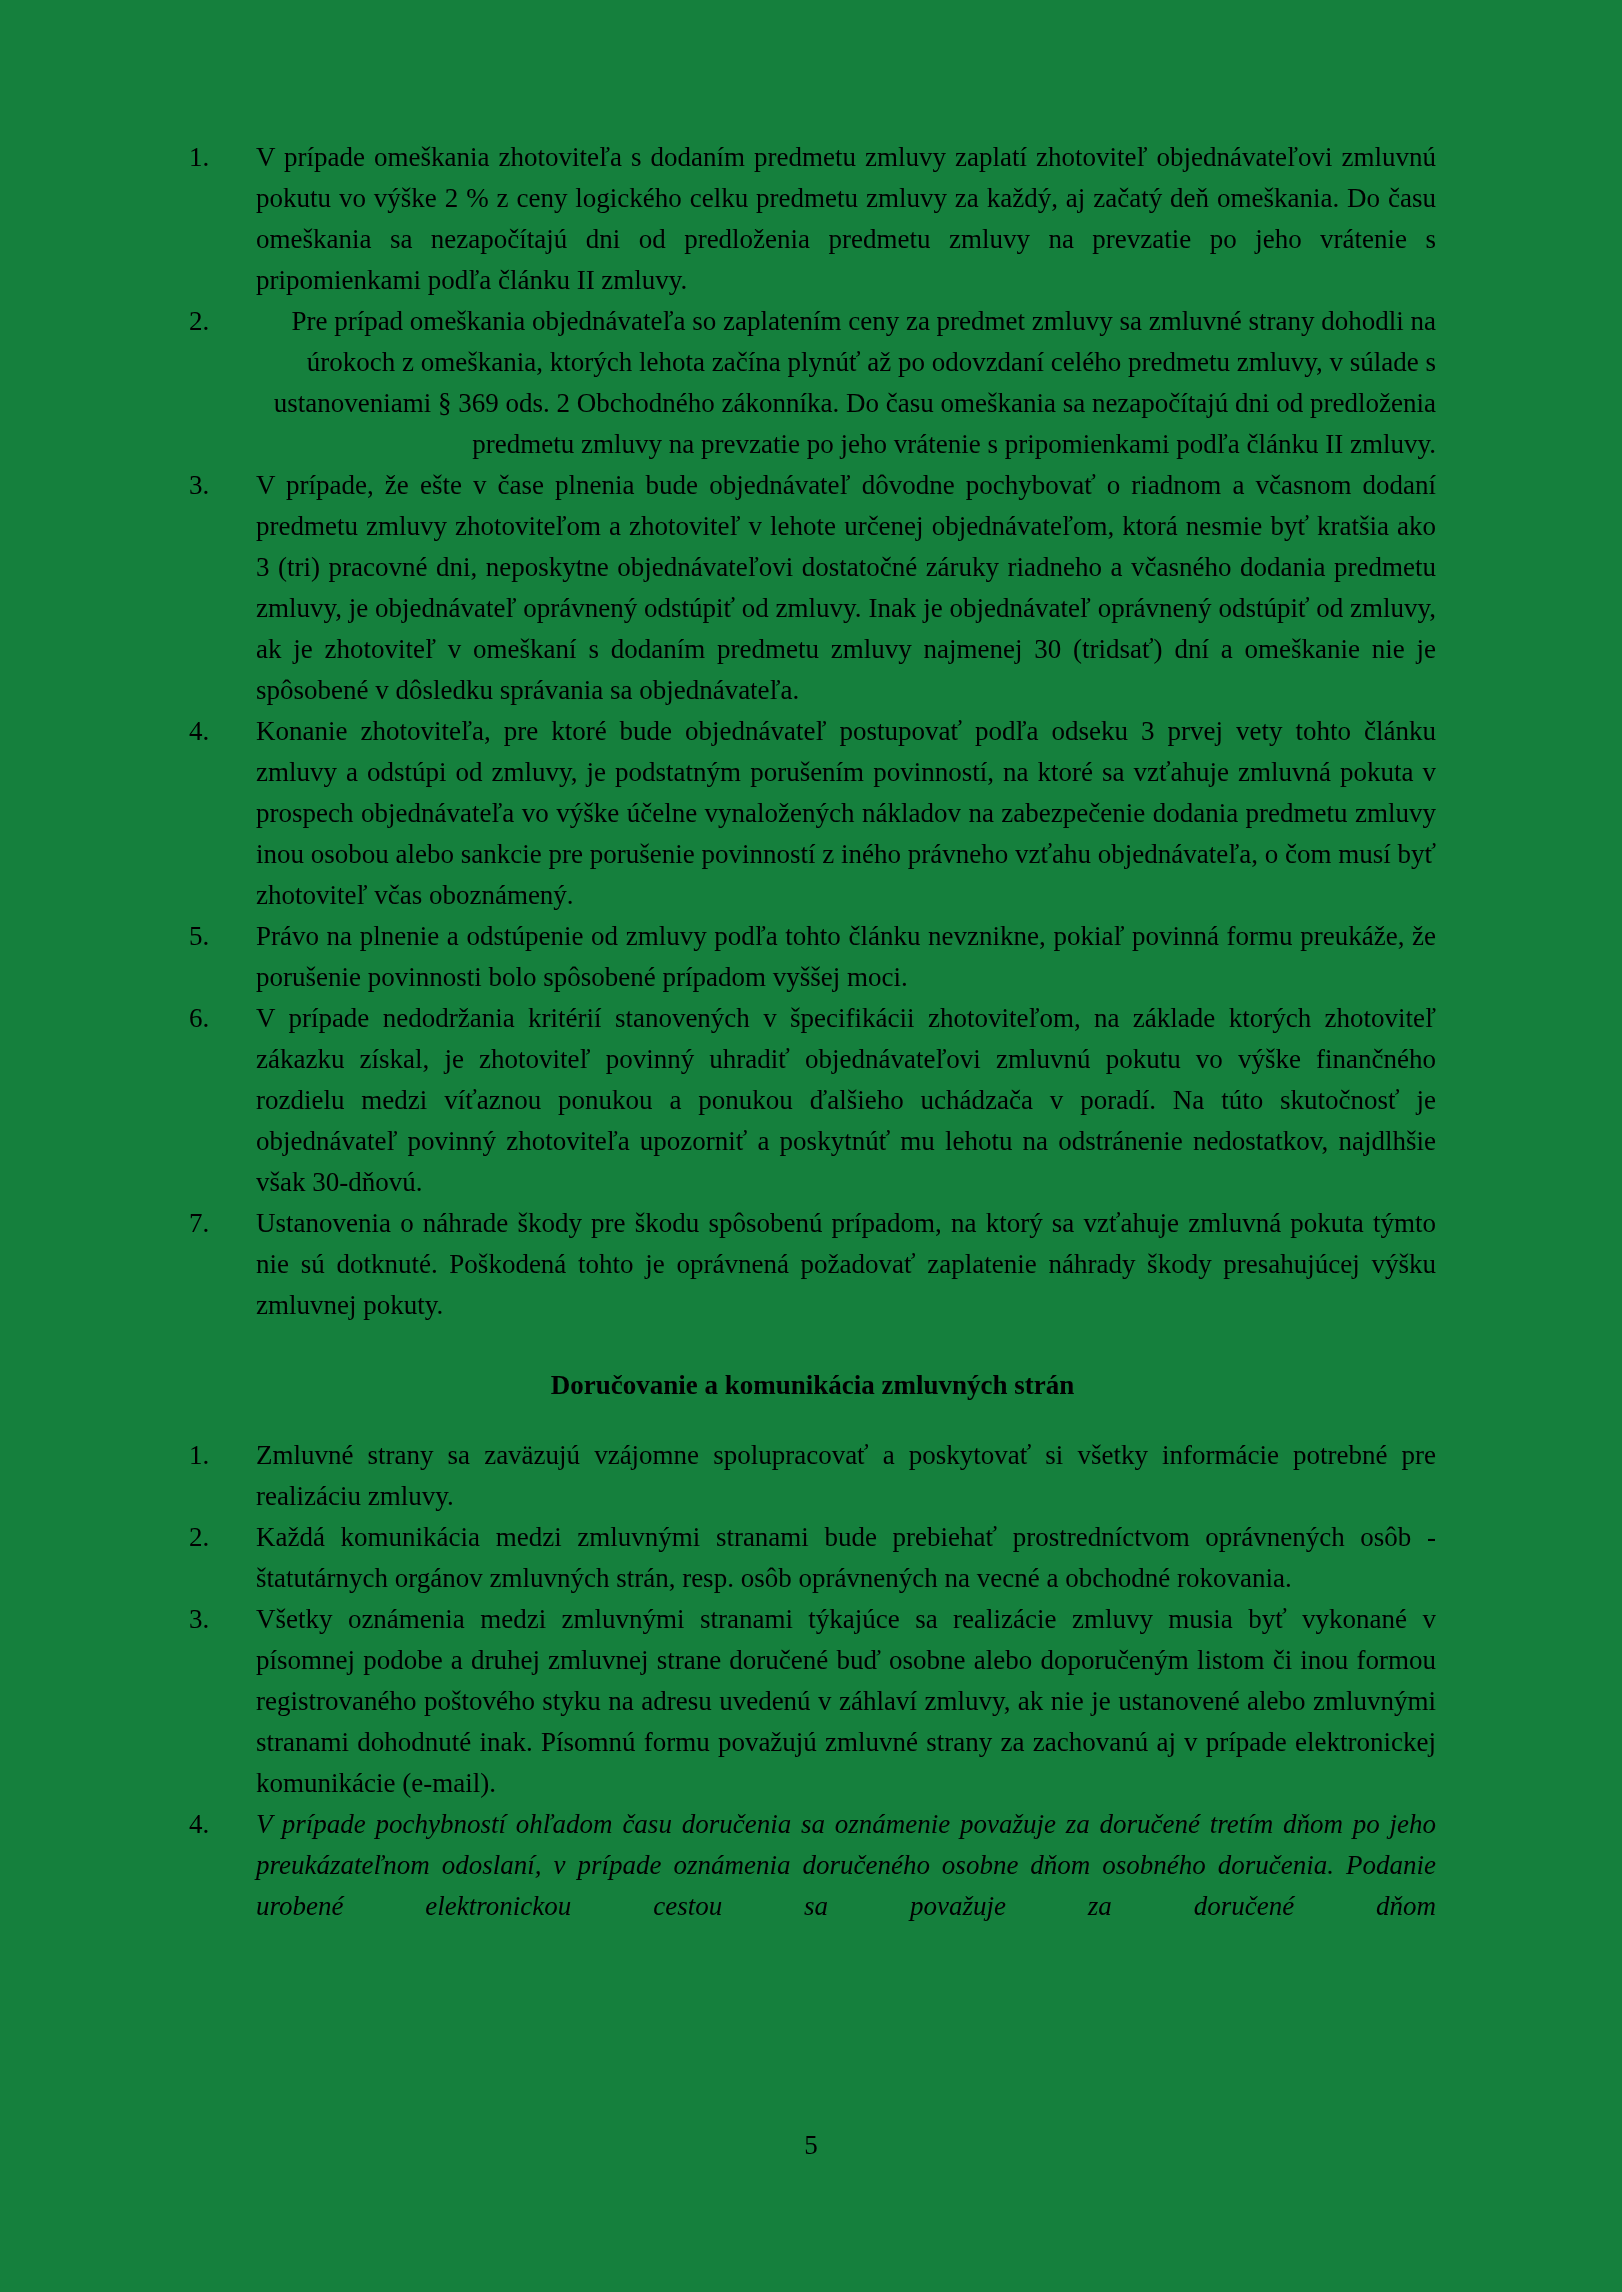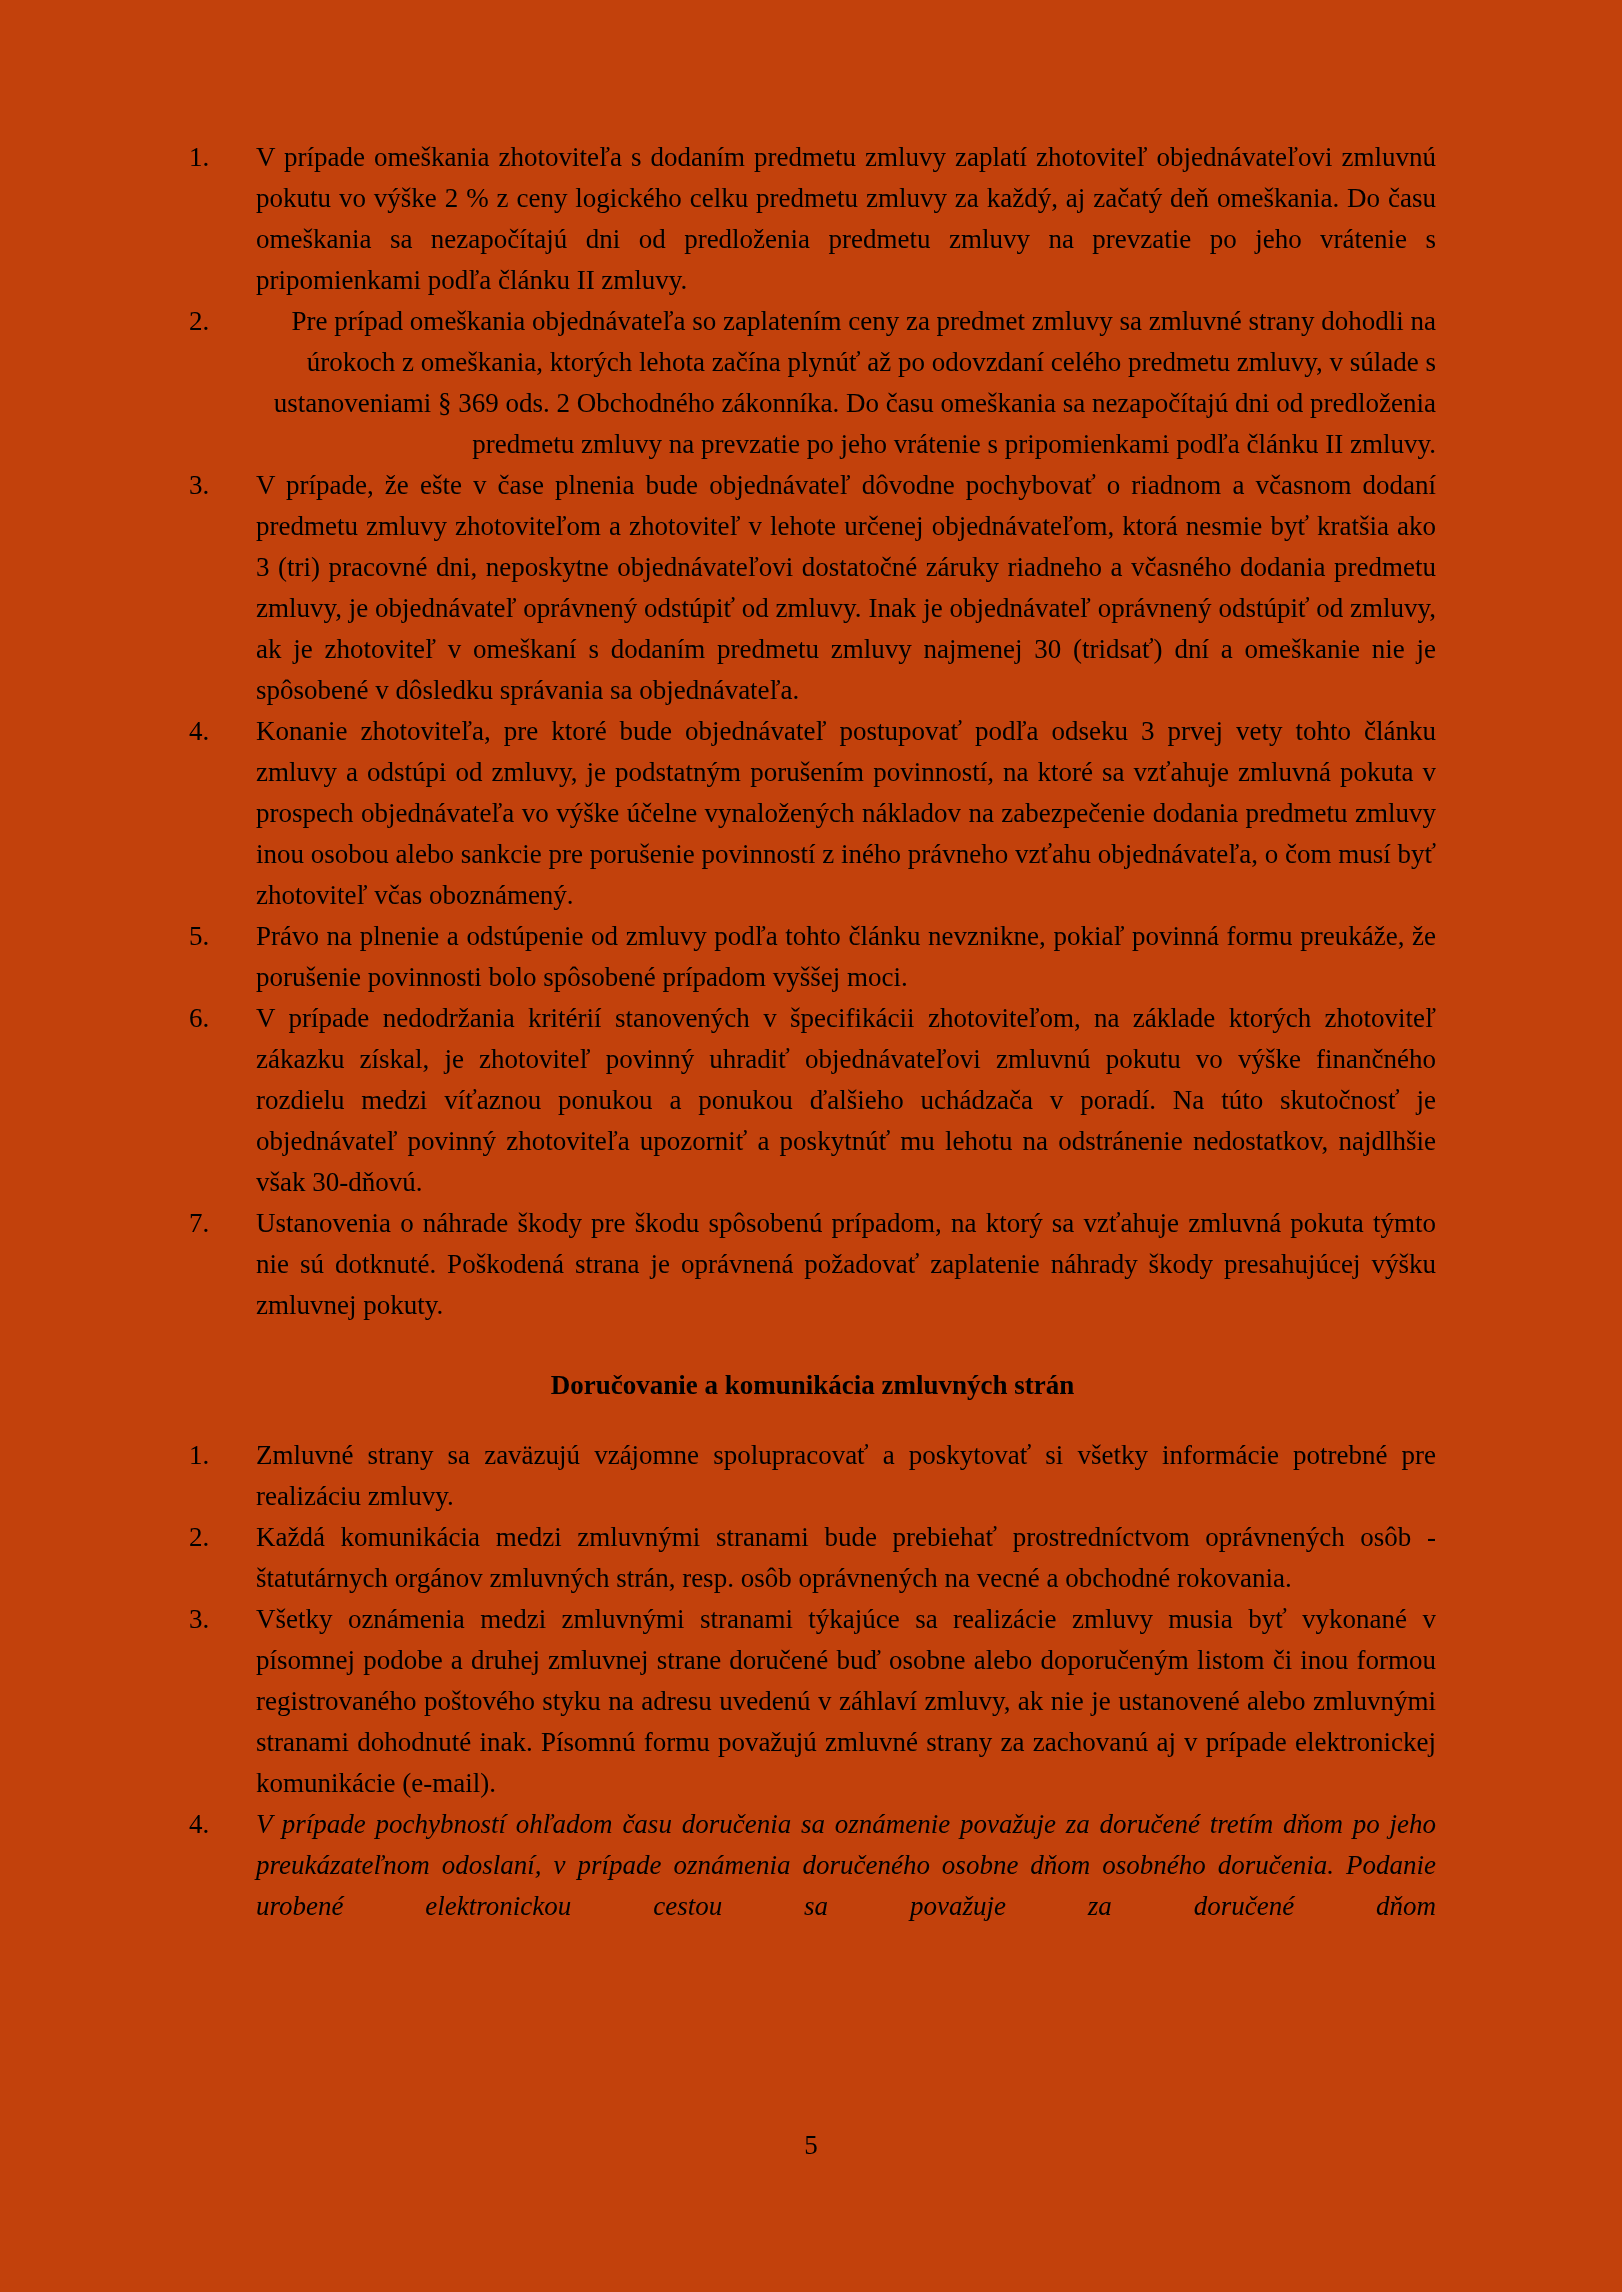--- a/index.html
+++ b/index.html
@@ -13,21 +13,21 @@
     font-family: "Liberation Serif", "DejaVu Serif", serif;
     color: #000000;
     position: relative;
     overflow: hidden;
   }
   .page {
     position: absolute;
     left: 0; top: 0;
     width: 1622px;
     height: 2293px;
-    background: #c2410c;
+    background: #15803d;
   }
   .content {
     position: absolute;
     left: 189px;
     top: 137px;
     width: 1247px;
   }
   ol.clauses {
     list-style: none;
     margin: 0;
@@ -111,21 +111,21 @@
       <li>
         <span class="txt">Konanie zhotoviteľa, pre ktoré bude objednávateľ postupovať podľa odseku 3 prvej vety tohto článku zmluvy a odstúpi od zmluvy, je podstatným porušením povinností, na ktoré sa vzťahuje zmluvná pokuta v prospech objednávateľa vo výške účelne vynaložených nákladov na zabezpečenie dodania predmetu zmluvy inou osobou alebo sankcie pre porušenie povinností z iného právneho vzťahu objednávateľa, o čom musí byť zhotoviteľ včas oboznámený.</span>
       </li>
       <li>
         <span class="txt">Právo na plnenie a odstúpenie od zmluvy podľa tohto článku nevznikne, pokiaľ povinná formu preukáže, že porušenie povinnosti bolo spôsobené prípadom vyššej moci.</span>
       </li>
       <li>
         <span class="txt">V prípade nedodržania kritérií stanovených v špecifikácii zhotoviteľom, na základe ktorých zhotoviteľ zákazku získal, je zhotoviteľ povinný uhradiť objednávateľovi zmluvnú pokutu vo výške finančného rozdielu medzi víťaznou ponukou a ponukou ďalšieho uchádzača v poradí. Na túto skutočnosť je objednávateľ povinný zhotoviteľa upozorniť a poskytnúť mu lehotu na odstránenie nedostatkov, najdlhšie však 30-dňovú.</span>
       </li>
       <li>
-        <span class="txt">Ustanovenia o náhrade škody pre škodu spôsobenú prípadom, na ktorý sa vzťahuje zmluvná pokuta týmto nie sú dotknuté. Poškodená strana je oprávnená požadovať zaplatenie náhrady škody presahujúcej výšku zmluvnej pokuty.</span>
+        <span class="txt">Ustanovenia o náhrade škody pre škodu spôsobenú prípadom, na ktorý sa vzťahuje zmluvná pokuta týmto nie sú dotknuté. Poškodená tohto je oprávnená požadovať zaplatenie náhrady škody presahujúcej výšku zmluvnej pokuty.</span>
       </li>
     </ol>
 
     <div class="heading-block">
       <div class="heading-line2">Doručovanie a komunikácia zmluvných strán</div>
     </div>
 
     <ol class="clauses section-two">
       <li>
         <span class="txt">Zmluvné strany sa zaväzujú vzájomne spolupracovať a poskytovať si všetky informácie potrebné pre realizáciu zmluvy.</span>

